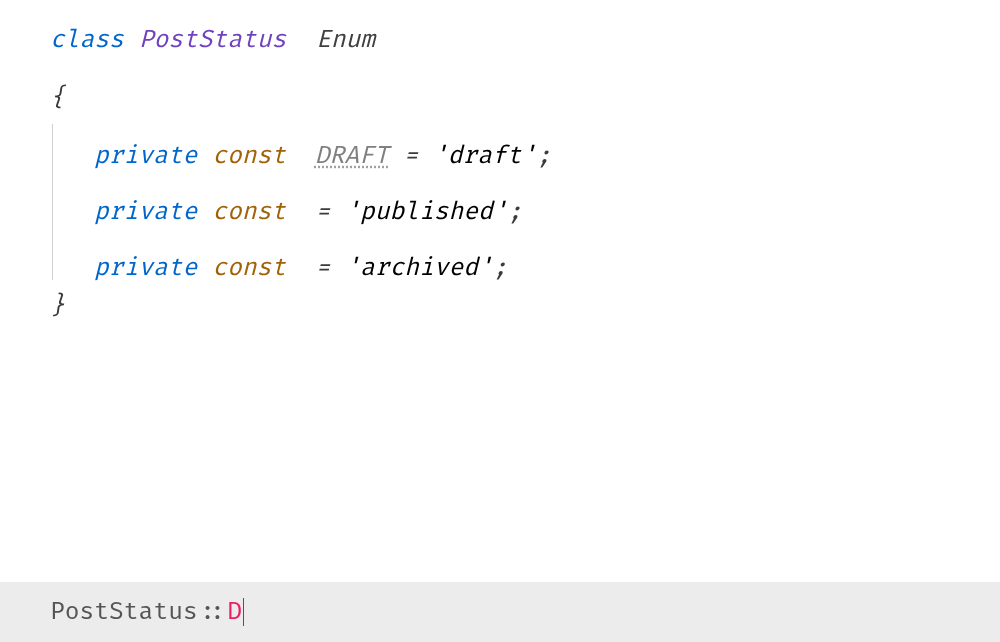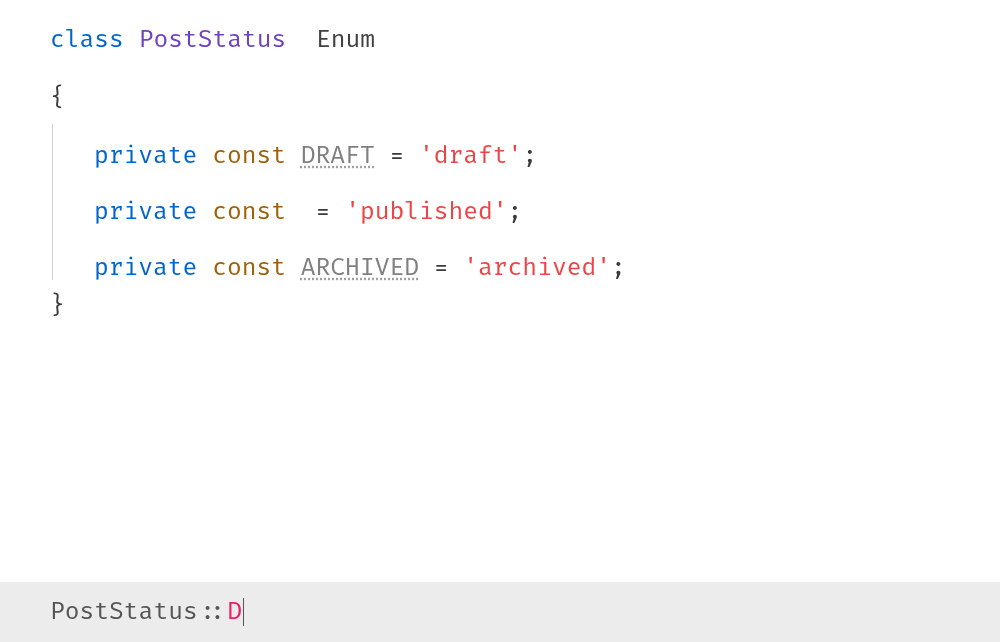--- a/index.html
+++ b/index.html
@@ -11,20 +11,21 @@
       font-family: 'Fira Code', 'Consolas', 'Monaco', monospace;
       background: #ffffff;
       font-size: 24px;
       line-height: 1.5;
       width: 1000px;
       height: 642px;
       position: relative;
     }
     .code-area {
       padding: 20px 12px 20px 50px;
+      font-style: italic;
     }
     .code-line {
       white-space: pre;
       height: 40px;
       display: flex;
       align-items: center;
     }
     .spacer-line {
       height: 18px;
     }
@@ -61,26 +62,27 @@
     .private-kw {
       color: #0066cc;
     }
     .const-kw {
       color: #a16207;
     }
     .const-name {
       color: #808080;
       text-decoration: underline dotted #a0a0a0;
       text-underline-offset: 3px;
+      margin-left: 14px;
     }
     .equals {
       color: #3a3a3a;
     }
     .string {
-      color: #ef4444;
+      color: #000000;
     }
     .semicolon {
       color: #3a3a3a;
     }
     .typing-area {
       position: absolute;
       bottom: 0;
       left: 0;
       right: 0;
       background: #ececec;
@@ -125,21 +127,21 @@
 
     <div class="body-line">
       <span class="private-kw">private</span><span class="default"> </span><span class="const-kw">const</span><span class="default"> </span><span class="const-name">DRAFT</span><span class="equals"> = </span><span class="string">'draft'</span><span class="semicolon">;</span>
     </div>
 
     <div class="body-line">
       <span class="private-kw">private</span><span class="default"> </span><span class="const-kw">const</span><span class="default"> </span><span class="equals"> = </span><span class="string">'published'</span><span class="semicolon">;</span>
     </div>
 
     <div class="body-line">
-      <span class="private-kw">private</span><span class="default"> </span><span class="const-kw">const</span><span class="default"> </span><span class="const-name">ARCHIVED</span><span class="equals"> = </span><span class="string">'archived'</span><span class="semicolon">;</span>
+      <span class="private-kw">private</span><span class="default"> </span><span class="const-kw">const</span><span class="default"> </span><span class="equals"> = </span><span class="string">'archived'</span><span class="semicolon">;</span>
     </div>
   </div>
 
   <div class="code-line">
     <span class="default">}</span>
   </div>
 </div>
 
 <div class="typing-area">
   <span class="typed-class">PostStatus</span>

